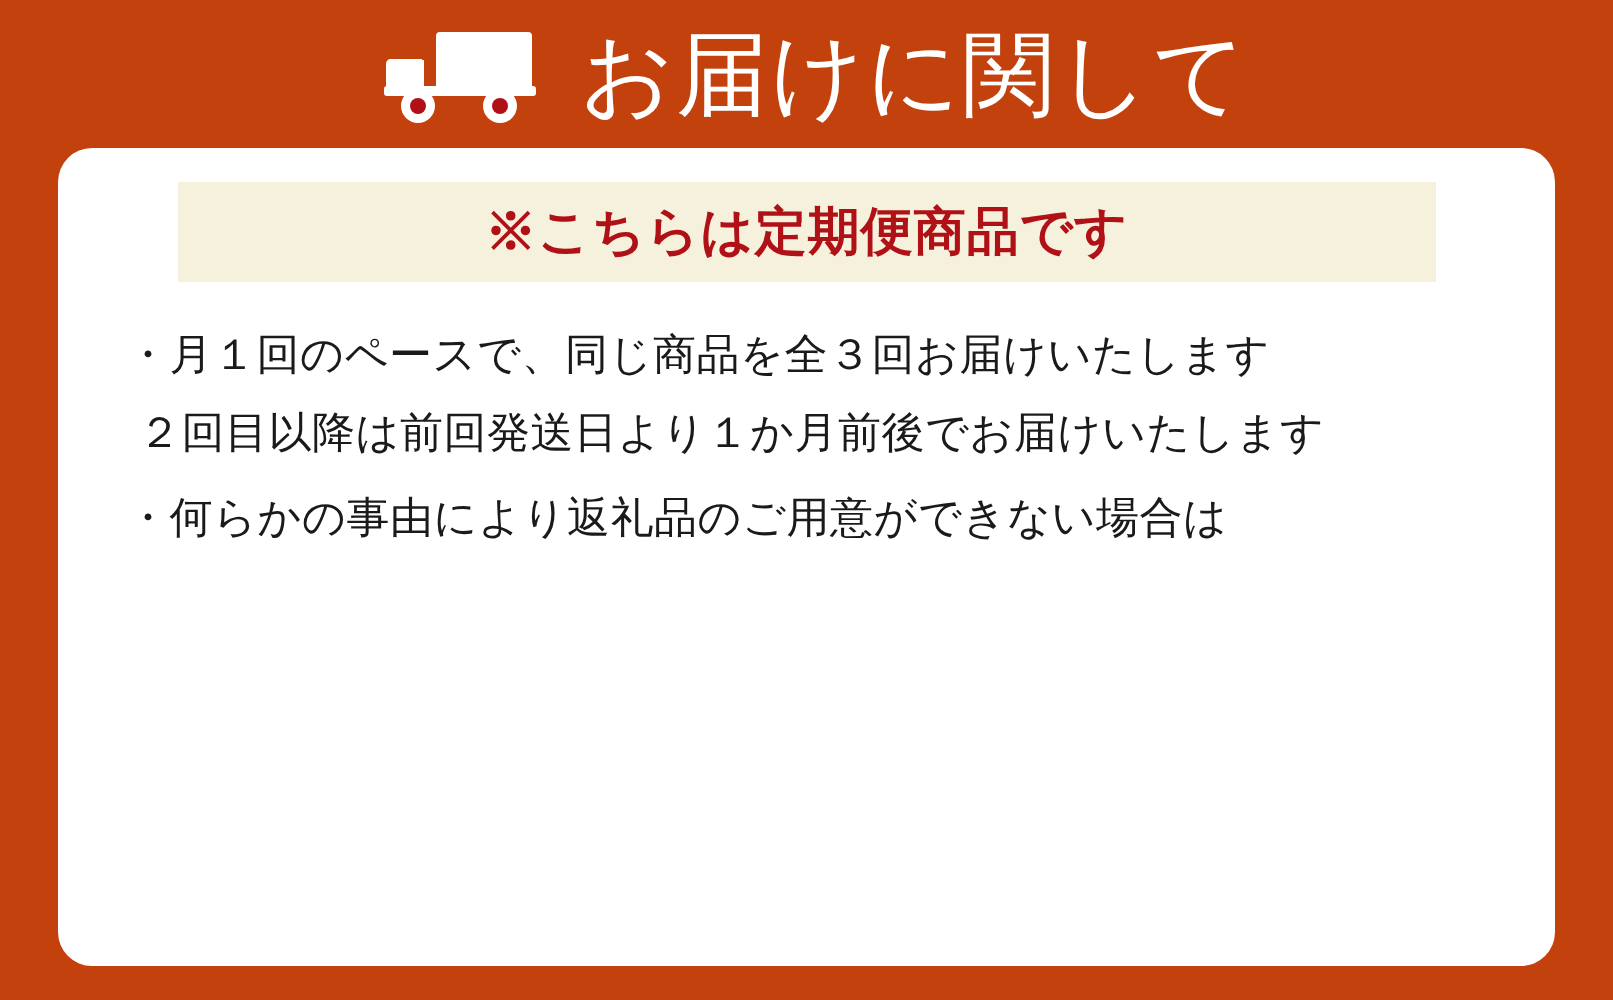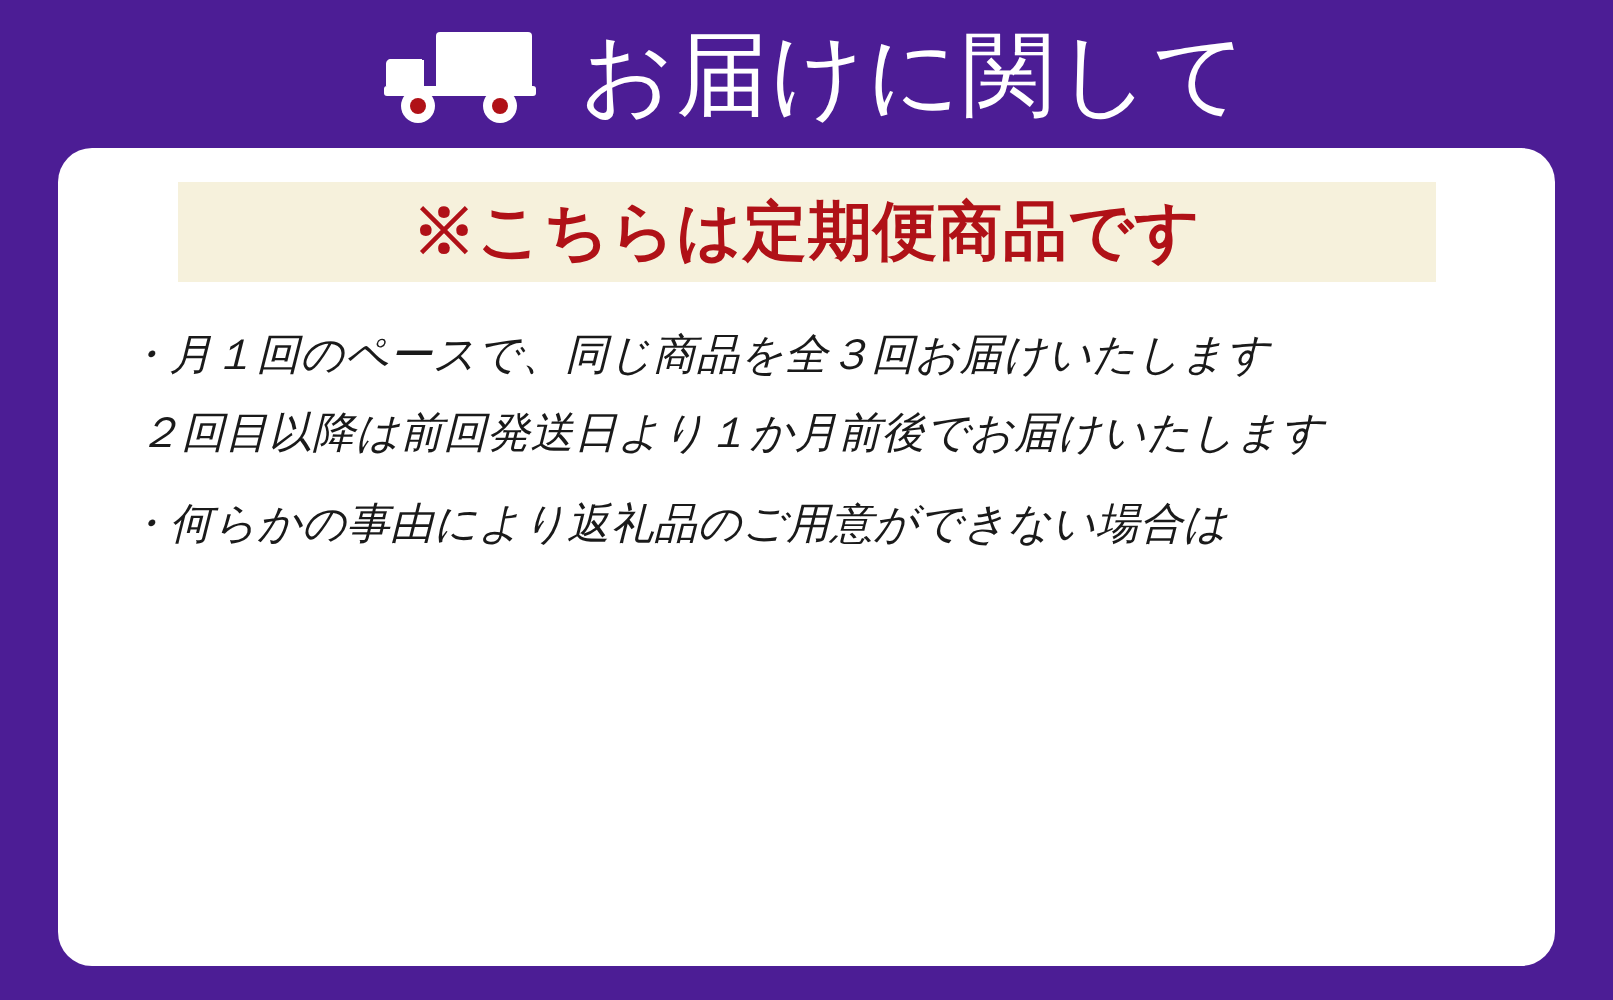--- a/index.html
+++ b/index.html
@@ -11,21 +11,21 @@
     height: 1000px;
     background: #b01117;
     font-family: "Liberation Serif", "DejaVu Serif", serif;
     overflow: hidden;
   }
 
   .banner {
     position: relative;
     width: 1613px;
     height: 1000px;
-    background: #4c1d95;
+    background: #c2410c;
     box-sizing: border-box;
   }
 
   
   .header {
     height: 150px;
     display: flex;
     align-items: center;
     justify-content: center;
     gap: 26px;
@@ -68,21 +68,21 @@
     height: 100px;
     background: #f6f1dc;
     display: flex;
     align-items: center;
     justify-content: center;
     box-sizing: border-box;
   }
 
   .highlight-text {
     color: #b01117;
-    font-size: 64px;
+    font-size: 52px;
     line-height: 1;
     font-weight: 700;
     letter-spacing: 1px;
     white-space: nowrap;
     font-family: "Liberation Serif", "DejaVu Serif", serif;
   }
 
   .body-list {
     margin: 0;
     padding: 0;
@@ -93,27 +93,26 @@
   .body-line {
     font-size: 43px;
     line-height: 1.45;
     letter-spacing: 0.5px;
     white-space: nowrap;
     font-family: "Liberation Serif", "DejaVu Serif", serif;
   }
 
   .group {
     padding-left: 28px;
-    font-style: italic;
   }
   .group.g1 { margin-top: 42px; }
   .group.g2 { margin-top: 16px; }
   .group.g3 { margin-top: 40px; }
   .group.g4 { margin-top: 46px; }
-  .group.g5 { margin-top: 28px; }
+  .group.g5 { margin-top: 22px; }
 
   .indent-1 {
     padding-left: 12px;
   }
 </style>
 </head>
 <body>
 
 <div class="banner">
 

